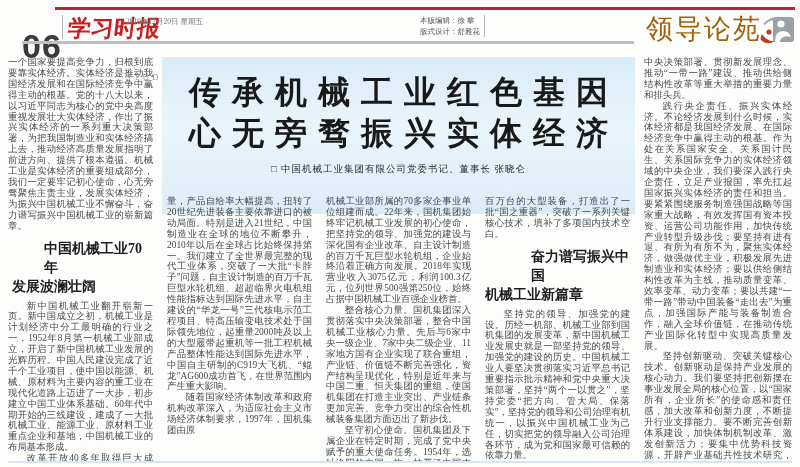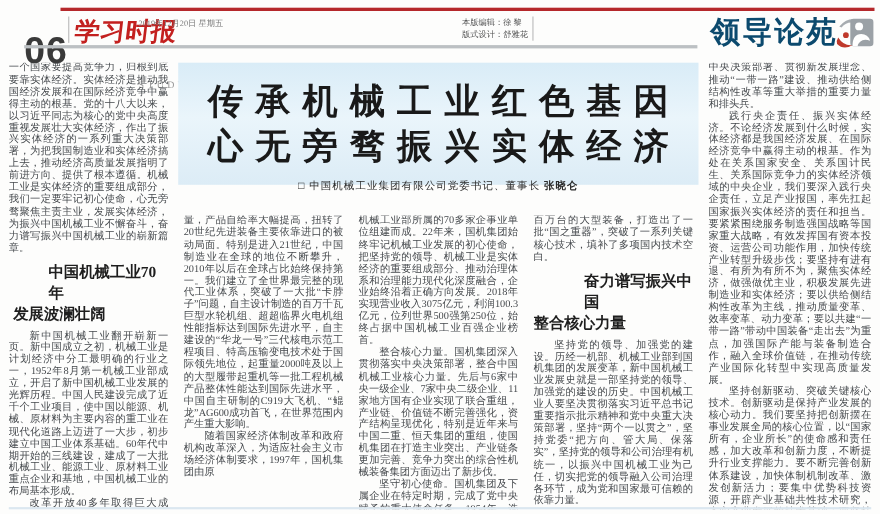--- a/index.html
+++ b/index.html
@@ -17,31 +17,31 @@
   .masthead { position:absolute; left:68px; top:13px; font-size:23px; font-weight:bold; color:#c3201f;
     transform:skewX(-7deg); letter-spacing:0px; }
   .dateline { position:absolute; left:126px; top:17px; font-size:7.5px; color:#787878;
     font-family:Liberation Serif, serif; }
   .masthead-en { position:absolute; left:126px; top:28px; font-size:9px; color:#9a9a9a;
     letter-spacing:3px; font-family:"Liberation Serif","DejaVu Serif",serif;margin-top:44px; }
   .editors { position:absolute; left:420px; top:15px; font-size:7.5px; color:#555; line-height:11px; }
   .hdr-div2 { position:absolute; left:484px; top:15px; width:1px; height:22px; background:#b9b9b9; }
   .contact { position:absolute; left:493px; top:15px; font-size:7.5px; color:#555; line-height:11px;
     font-family:"Liberation Sans","DejaVu Sans",sans-serif;margin-top:47px; }
-  .section-title { position:absolute; left:646px; top:11px; font-size:27px; font-weight:bold;
-    color:#0c4a6e; letter-spacing:2px; font-family:"Liberation Sans","DejaVu Sans",sans-serif; }
+  .section-title { position:absolute; left:646px; top:11px; font-size:27px; font-weight:normal;
+    color:#a16207; letter-spacing:2px; font-family:"Liberation Sans","DejaVu Sans",sans-serif; }
   .section-logo { position:absolute; left:760px; top:10px; width:36px; height:36px; }
   
-  .headline-box { position:absolute; left:162px; top:57px; width:473px; height:111px;
+  .headline-box { position:absolute; left:162px; top:57px; width:473px; height:157px;
     background:linear-gradient(180deg,#d9ecf7 0%, #eaf5fb 45%, #dcecf6 100%); text-align:center; }
   .headline { font-weight:bold; color:#191919; font-size:32px; line-height:41px;
     letter-spacing:11px; text-indent:11px; }
   .headline-wrap { padding-top:15px; }
   .byline { margin-top:9px; font-size:9.5px; color:#2b2b2b; letter-spacing:1px; }
-  .byline b { font-weight:bold;text-align:right; }
+  .byline b { font-weight:normal;text-align:right; }
   
   .col { position:absolute; overflow:hidden; text-align:justify; font-size:9.4px;
     line-height:10.9px; color:#45494d; }
   .col p { text-indent:2em; }
   .col p.cont { text-indent:0; }
   #col1 { left:8px;  top:57px;  width:145px; height:406px; }
   #col2 { left:167px; top:196px; width:145px; height:267px; }
   #col3 { left:326px; top:196px; width:145px; height:267px; }
   #col4 { left:485px; top:196px; width:145px; height:267px; }
   #col5 { left:644px; top:57px;  width:148px; height:406px; }
@@ -102,30 +102,30 @@
   <p>新中国机械工业翻开崭新一页。新中国成立之初，机械工业是计划经济中分工最明确的行业之一，1952年8月第一机械工业部成立，开启了新中国机械工业发展的光辉历程。中国人民建设完成了近千个工业项目，使中国以能源、机械、原材料为主要内容的重工业在现代化道路上迈进了一大步，初步建立中国工业体系基础。60年代中期开始的三线建设，建成了一大批机械工业、能源工业、原材料工业重点企业和基地，中国机械工业的布局基本形成。</p>
   <p>改革开放40多年取得巨大成就。改革开放40多年来，我国机械工业产业规模不断壮大，产业体系不断完善。生产技术水平不断提升，完成了从制造一般产品到高精尖产品，从制造单机到制造大型先进成套设备的转变；机械主导产品技术来源、标准数</p>
 </div>
 
 <div class="col" id="col2">
   <p class="cont">量，产品自给率大幅提高，扭转了20世纪先进装备主要依靠进口的被动局面。特别是进入21世纪，中国制造业在全球的地位不断攀升，2010年以后在全球占比始终保持第一。我们建立了全世界最完整的现代工业体系，突破了一大批“卡脖子”问题，自主设计制造的百万千瓦巨型水轮机组、超超临界火电机组性能指标达到国际先进水平，自主建设的“华龙一号”三代核电示范工程项目、特高压输变电技术处于国际领先地位，起重量2000吨及以上的大型履带起重机等一批工程机械产品整体性能达到国际先进水平，中国自主研制的C919大飞机、“鲲龙”AG600成功首飞，在世界范围内产生重大影响。</p>
   <p>随着国家经济体制改革和政府机构改革深入，为适应社会主义市场经济体制要求，1997年，国机集团由原</p>
 </div>
 
 <div class="col" id="col3">
-  <p class="cont">机械工业部所属的70多家企事业单位组建而成。22年来，国机集团始终牢记机械工业发展的初心使命，把坚持党的领导、机械工业是实体经济的重要组成部分、推动治理体系和治理能力现代化深度融合，企业始终沿着正确方向发展。2018年实现营业收入3075亿元，利润100.3亿元，位列世界500强第250位，始终占据中国机械工业百强企业榜首。</p>
+  <p class="cont">机械工业部所属的70多家企事业单位组建而成。22年来，国机集团始终牢记机械工业发展的初心使命，把坚持党的领导、加强党的建设与深化国有企业改革、自主设计制造的百万千瓦巨型水轮机组，企业始终沿着正确方向发展。2018年实现营业收入3075亿元，利润100.3亿元，位列世界500强第250位，始终占据中国机械工业百强企业榜首。</p>
   <p>整合核心力量。国机集团深入贯彻落实中央决策部署，整合中国机械工业核心力量。先后与6家中央一级企业、7家中央二级企业、11家地方国有企业实现了联合重组，产业链、价值链不断完善强化，资产结构呈现优化，特别是近年来与中国二重、恒天集团的重组，使国机集团在打造主业突出、产业链条更加完善、竞争力突出的综合性机械装备集团方面迈出了新步伐。</p>
   <p>坚守初心使命。国机集团及下属企业在特定时期，完成了党中央赋予的重大使命任务。1954年，选址洛阳的中国一拖，拉开了中国农业机械化的大幕，1958年生产出第一台红履带拖拉机，“东方红”成为中国农业机械化的代称；洛</p>
 </div>
 
 <div class="col" id="col4">
   <p class="cont">百万台的大型装备，打造出了一批“国之重器”，突破了一系列关键核心技术，填补了多项国内技术空白。</p>
   <div class="subhead">
     <span class="l1 sh-ind46">奋力谱写振兴中国</span>
-    <span class="l1">整合核心力量</span>
+    <span class="l1">机械工业新篇章</span>
   </div>
   <p>坚持党的领导、加强党的建设。历经一机部、机械工业部到国机集团的发展变革，新中国机械工业发展史就是一部坚持党的领导、加强党的建设的历史。中国机械工业人要坚决贯彻落实习近平总书记重要指示批示精神和党中央重大决策部署，坚持“两个一以贯之”，坚持党委“把方向、管大局、保落实”，坚持党的领导和公司治理有机统一，以振兴中国机械工业为己任，切实把党的领导融入公司治理各环节，成为党和国家最可信赖的依靠力量。</p>
 </div>
 
 <div class="col" id="col5">
   <p class="cont">中央决策部署、贯彻新发展理念、推动“一带一路”建设、推动供给侧结构性改革等重大举措的重要力量和排头兵。</p>
   <p>践行央企责任、振兴实体经济。不论经济发展到什么时候，实体经济都是我国经济发展、在国际经济竞争中赢得主动的根基。作为处在关系国家安全、关系国计民生、关系国际竞争力的实体经济领域的中央企业，我们要深入践行央企责任，立足产业报国，率先扛起国家振兴实体经济的责任和担当。要紧紧围绕服务制造强国战略等国家重大战略，有效发挥国有资本投资、运营公司功能作用，加快传统产业转型升级步伐；要坚持有进有退、有所为有所不为，聚焦实体经济，做强做优主业，积极发展先进制造业和实体经济；要以供给侧结构性改革为主线，推动质量变革、效率变革、动力变革；要以共建“一带一路”带动中国装备“走出去”为重点，加强国际产能与装备制造合作，融入全球价值链，在推动传统产业国际化转型中实现高质量发展。</p>
   <p>坚持创新驱动、突破关键核心技术。创新驱动是保持产业发展的核心动力。我们要坚持把创新摆在事业发展全局的核心位置，以“国家所有，企业所长”的使命感和责任感，加大改革和创新力度，不断提升行业支撑能力。要不断完善创新体系建设，加快体制机制改革、激发创新活力；要集中优势科技资源，开辟产业基础共性技术研究，夯实产业发展的技术基础；要坚持以前沿技术引领行业发展，加快发展先进装备制</p>
 </div>
 

